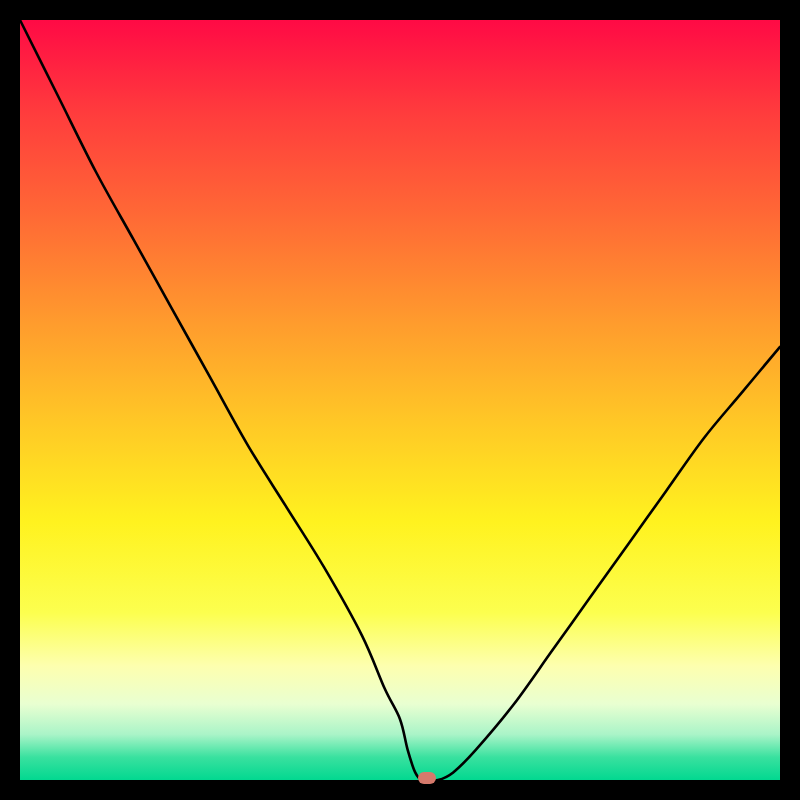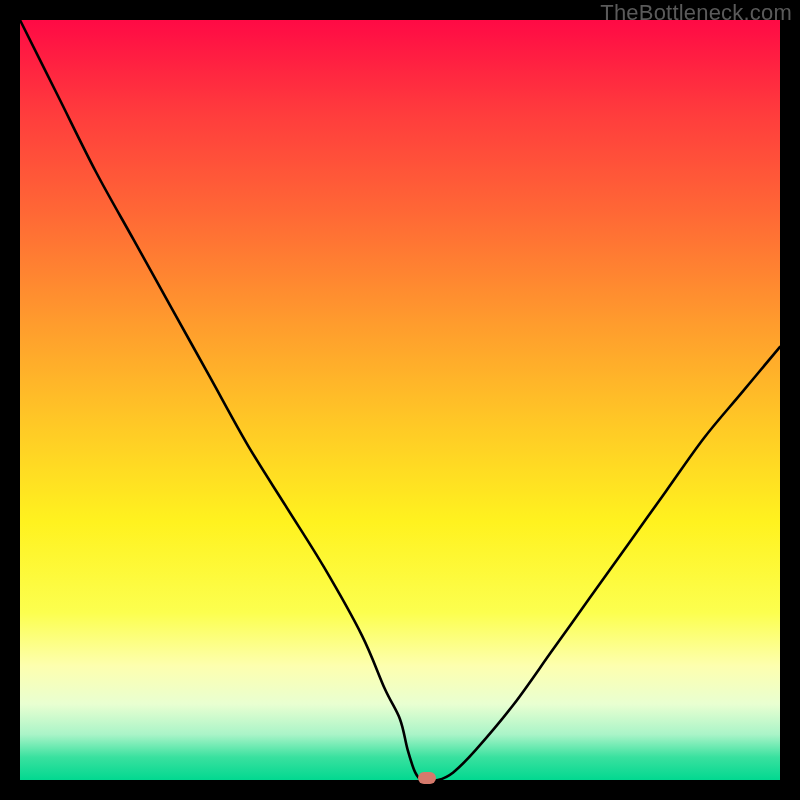--- a/index.html
+++ b/index.html
@@ -59,20 +59,19 @@
     width: 18px;
     height: 12px;
     background: #d57a6c;
     border-radius: 6px;
   }
 </style>
 </head>
 <body>
 
 <div class="container">
-  <div class="watermark">TheBottleneck.com</div>
   <div class="plot-area">
     <svg class="curve" viewBox="0 0 760 760" preserveAspectRatio="none">
       <path id="curve-path" fill="none" stroke="#000" stroke-width="2.6" stroke-linecap="round" stroke-linejoin="round" d="M0.00,0.00 C6.33,12.67 25.33,50.67 38.00,76.00 C50.67,101.33 63.33,127.93 76.00,152.00 C88.67,176.07 101.33,197.60 114.00,220.40 C126.67,243.20 139.33,266.00 152.00,288.80 C164.67,311.60 177.33,334.40 190.00,357.20 C202.67,380.00 215.33,404.07 228.00,425.60 C240.67,447.13 253.33,466.13 266.00,486.40 C278.67,506.67 291.33,525.67 304.00,547.20 C316.67,568.73 331.87,595.33 342.00,615.60 C352.13,635.87 358.47,654.87 364.80,668.80 C371.13,682.73 376.20,689.07 380.00,699.20 C383.80,709.33 385.07,720.73 387.60,729.60 C390.13,738.47 392.67,747.33 395.20,752.40 C397.73,757.47 399.00,758.73 402.80,760.00 C406.60,761.27 412.93,761.27 418.00,760.00 C423.07,758.73 426.87,757.47 433.20,752.40 C439.53,747.33 445.87,741.00 456.00,729.60 C466.13,718.20 481.33,700.47 494.00,684.00 C506.67,667.53 519.33,648.53 532.00,630.80 C544.67,613.07 557.33,595.33 570.00,577.60 C582.67,559.87 595.33,542.13 608.00,524.40 C620.67,506.67 633.33,488.93 646.00,471.20 C658.67,453.47 671.33,434.47 684.00,418.00 C696.67,401.53 709.33,387.60 722.00,372.40 C734.67,357.20 753.67,334.40 760.00,326.80"></path>
     </svg>
     <div id="marker" class="marker" style="left: 397.6px; top: 752px;"></div>
   </div>
 </div>
 
 </body></html>

